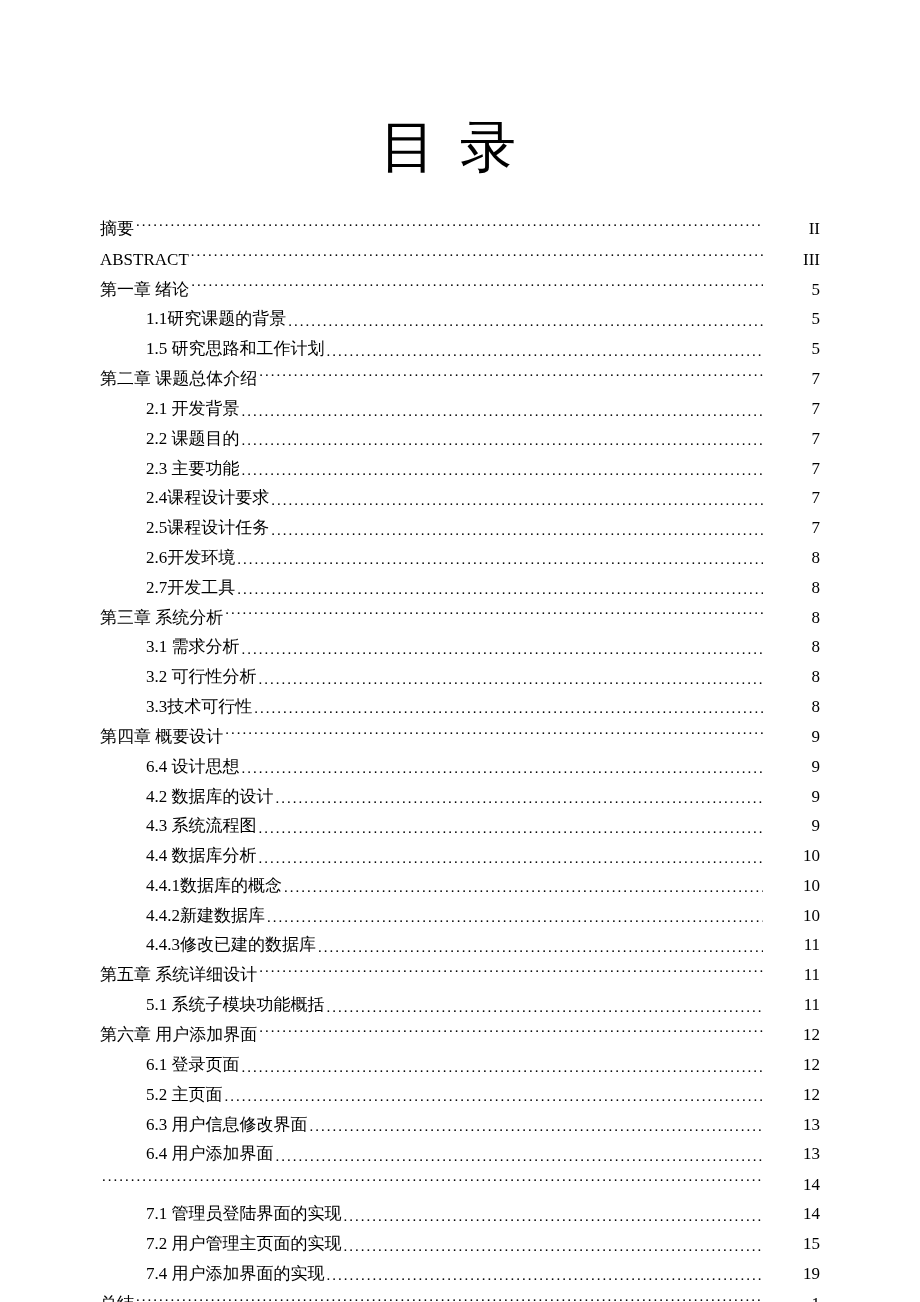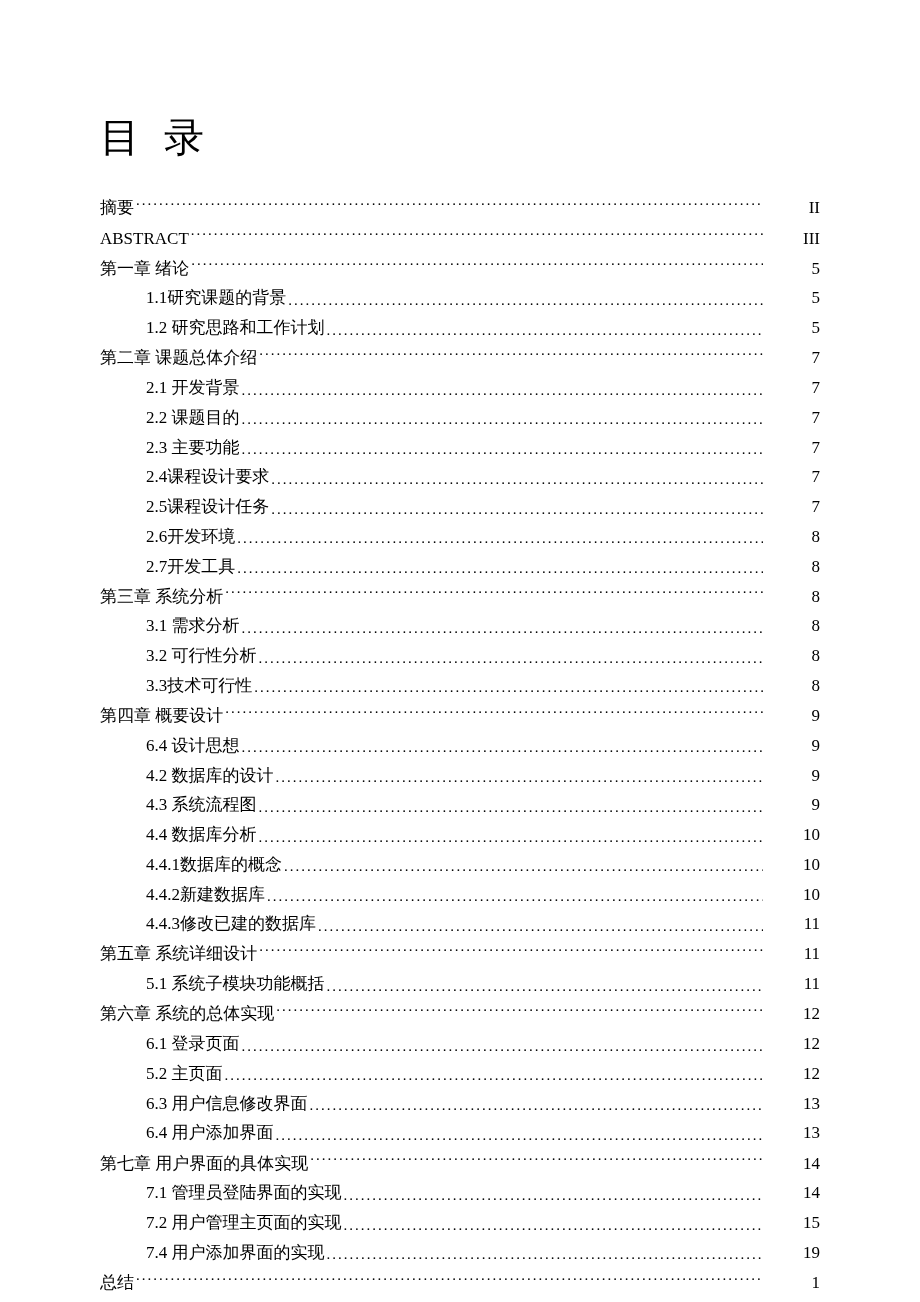--- a/index.html
+++ b/index.html
@@ -9,22 +9,22 @@
     }
     body {
       background: #ffffff;
       width: 920px;
       height: 1302px;
       font-family: "SimSun", "宋体", serif;
       color: #000000;
       padding: 110px 100px 0 100px;
     }
     .title {
-      text-align: left;
-      font-size: 40px;
+      text-align: center;
+      font-size: 56px;
       font-weight: normal;
       letter-spacing: 24px;
       margin-bottom: 28px;
       font-family: "SimSun", "宋体", serif;
     }
     .toc {
       font-size: 17px;
       line-height: 1.75;
     }
     .toc-row {
@@ -86,21 +86,21 @@
       <span class="toc-label">第一章  绪论</span>
       <span class="toc-leader"></span>
       <span class="toc-page">5</span>
     </div>
     <div class="toc-row level-1">
       <span class="toc-label">1.1研究课题的背景</span>
       <span class="toc-leader"></span>
       <span class="toc-page">5</span>
     </div>
     <div class="toc-row level-1">
-      <span class="toc-label">1.2 研究思路和工作计划</span>
+      <span class="toc-label">1.5 研究思路和工作计划</span>
       <span class="toc-leader"></span>
       <span class="toc-page">5</span>
     </div>
     <div class="toc-row level-0">
       <span class="toc-label">第二章  课题总体介绍</span>
       <span class="toc-leader"></span>
       <span class="toc-page">7</span>
     </div>
     <div class="toc-row level-1">
       <span class="toc-label">2.1 开发背景</span>
@@ -201,21 +201,21 @@
       <span class="toc-label">第五章  系统详细设计</span>
       <span class="toc-leader"></span>
       <span class="toc-page">11</span>
     </div>
     <div class="toc-row level-1">
       <span class="toc-label">5.1 系统子模块功能概括</span>
       <span class="toc-leader"></span>
       <span class="toc-page">11</span>
     </div>
     <div class="toc-row level-0">
-      <span class="toc-label">第六章  系统的总体实现</span>
+      <span class="toc-label">第六章  用户添加界面</span>
       <span class="toc-leader"></span>
       <span class="toc-page">12</span>
     </div>
     <div class="toc-row level-1">
       <span class="toc-label">6.1 登录页面</span>
       <span class="toc-leader"></span>
       <span class="toc-page">12</span>
     </div>
     <div class="toc-row level-1">
       <span class="toc-label">5.2 主页面</span>
@@ -226,21 +226,20 @@
       <span class="toc-label">6.3 用户信息修改界面</span>
       <span class="toc-leader"></span>
       <span class="toc-page">13</span>
     </div>
     <div class="toc-row level-1">
       <span class="toc-label">6.4 用户添加界面</span>
       <span class="toc-leader"></span>
       <span class="toc-page">13</span>
     </div>
     <div class="toc-row level-0">
-      <span class="toc-label">第七章  用户界面的具体实现</span>
       <span class="toc-leader"></span>
       <span class="toc-page">14</span>
     </div>
     <div class="toc-row level-1">
       <span class="toc-label">7.1 管理员登陆界面的实现</span>
       <span class="toc-leader"></span>
       <span class="toc-page">14</span>
     </div>
     <div class="toc-row level-1">
       <span class="toc-label">7.2 用户管理主页面的实现</span>

